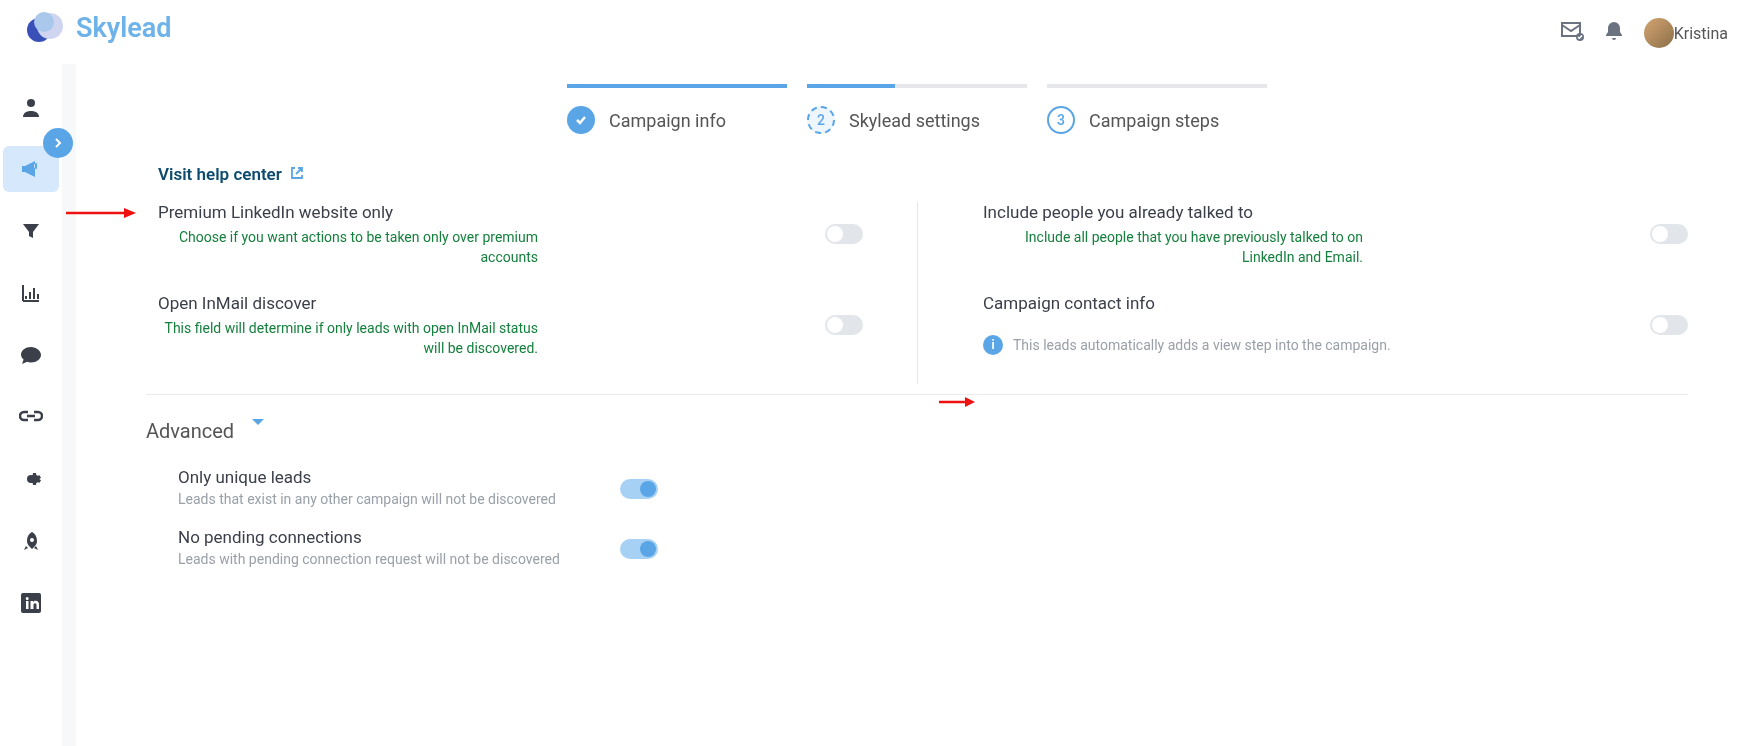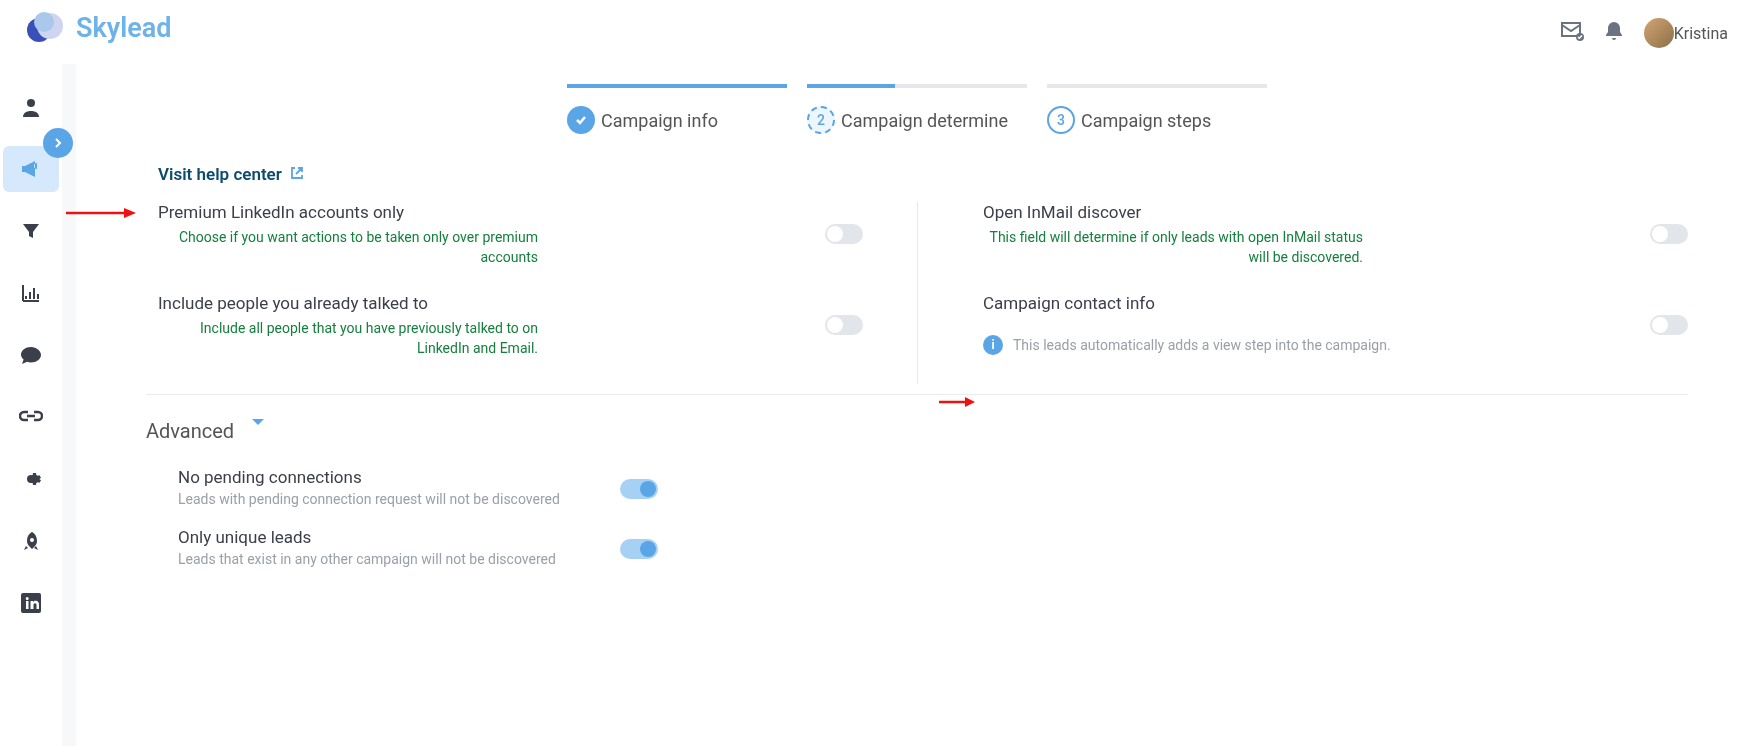--- a/index.html
+++ b/index.html
@@ -137,21 +137,21 @@
   background: #e5e7eb;
   margin-bottom: 18px;
 }
 .step.done .step-bar { background: #5aa5e6; }
 .step.current .step-bar {
   background: linear-gradient(to right, #5aa5e6 40%, #e5e7eb 40%);
 }
 .step-row {
   display: flex;
   align-items: center;
-  gap: 6px;
+  gap: 14px;
 }
 .step-circle {
   width: 28px;
   height: 28px;
   border-radius: 50%;
   display: flex;
   align-items: center;
   justify-content: center;
   font-size: 14px;
   font-weight: 500;
@@ -426,21 +426,21 @@
                   <path d="M3 7l3 3 5-6"></path>
                 </svg>
             </div>
             <span class="step-label">Campaign info</span>
           </div>
         </div>
         <div class="step current">
           <div class="step-bar"></div>
           <div class="step-row">
             <div class="step-circle">2</div>
-            <span class="step-label">Campaign determine</span>
+            <span class="step-label">Skylead settings</span>
           </div>
         </div>
         <div class="step todo">
           <div class="step-bar"></div>
           <div class="step-row">
             <div class="step-circle">3</div>
             <span class="step-label">Campaign steps</span>
           </div>
         </div>
       </div>
@@ -458,34 +458,34 @@
       
       <div class="settings">
 
         <div class="setting">
           <div class="arrow a1">
             <svg viewBox="0 0 70 12">
                 <line x1="0" y1="6" x2="58" y2="6" stroke="#e11" stroke-width="2.5"></line>
                 <polygon points="58,1 70,6 58,11" fill="#e11"></polygon>
               </svg>
           </div>
-          <div class="setting-title">Premium LinkedIn accounts only</div>
+          <div class="setting-title">Premium LinkedIn website only</div>
           <div class="setting-desc">Choose if you want actions to be taken only over premium accounts</div>
+          <div class="toggle"></div>
+        </div>
+
+        <div class="setting">
+          <div class="setting-title">Include people you already talked to</div>
+          <div class="setting-desc">Include all people that you have previously talked to on LinkedIn and Email.</div>
           <div class="toggle"></div>
         </div>
 
         <div class="setting">
           <div class="setting-title">Open InMail discover</div>
           <div class="setting-desc">This field will determine if only leads with open InMail status will be discovered.</div>
-          <div class="toggle"></div>
-        </div>
-
-        <div class="setting">
-          <div class="setting-title">Include people you already talked to</div>
-          <div class="setting-desc">Include all people that you have previously talked to on LinkedIn and Email.</div>
           <div class="toggle"></div>
         </div>
 
         <div class="setting">
           <div class="arrow a2" style="width:36px;">
             <svg viewBox="0 0 36 12">
                 <line x1="0" y1="6" x2="26" y2="6" stroke="#e11" stroke-width="2.5"></line>
                 <polygon points="26,1 36,6 26,11" fill="#e11"></polygon>
               </svg>
           </div>
@@ -501,26 +501,26 @@
       <hr class="divider">
 
       
       <div class="advanced-header">
         <span>Advanced</span>
         <span class="caret"></span>
       </div>
 
       <div class="advanced-list">
         <div class="adv-item">
+          <div class="adv-title">Only unique leads</div>
+          <div class="adv-desc">Leads that exist in any other campaign will not be discovered</div>
+          <div class="toggle on"></div>
+        </div>
+        <div class="adv-item">
           <div class="adv-title">No pending connections</div>
           <div class="adv-desc">Leads with pending connection request will not be discovered</div>
           <div class="toggle on"></div>
         </div>
-        <div class="adv-item">
-          <div class="adv-title">Only unique leads</div>
-          <div class="adv-desc">Leads that exist in any other campaign will not be discovered</div>
-          <div class="toggle on"></div>
-        </div>
       </div>
 
     </div>
   </div>
 </div>
 
 </body></html>

